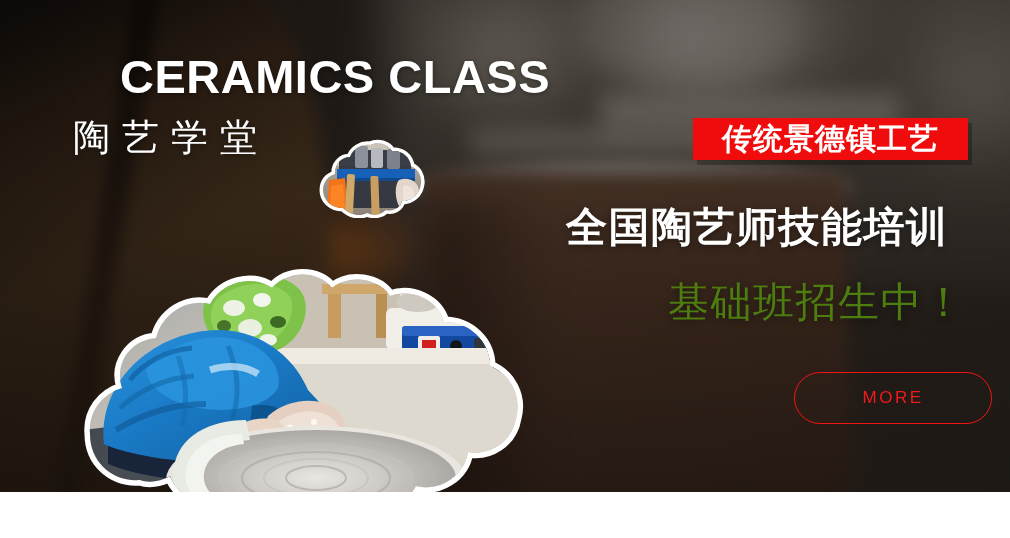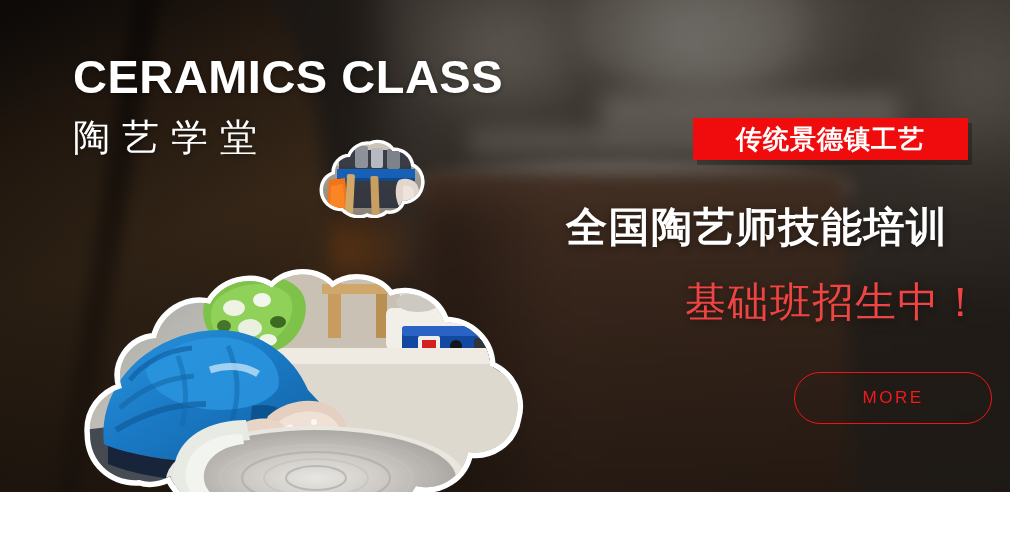--- a/index.html
+++ b/index.html
@@ -109,51 +109,52 @@
       linear-gradient(90deg, rgba(10,8,6,.62) 0%, rgba(16,12,9,.50) 30%, rgba(24,18,13,.40) 55%, rgba(20,15,11,.44) 100%),
       linear-gradient(180deg, rgba(0,0,0,.30), rgba(0,0,0,.22) 40%, rgba(0,0,0,.34));
   }
 
   
   .title-block{ position:absolute; left:73px; top:52px; }
   .title-en{
     font-size:47px; font-weight:bold; color:#ffffff;
     letter-spacing:.5px; line-height:1.08; white-space:nowrap;
     text-shadow:0 1px 5px rgba(0,0,0,.42);
+    margin-left:47px;
   }
   .title-cn{
     margin-top:14px;
     font-size:37px; font-weight:400; color:#ffffff;
     letter-spacing:12px; line-height:1.15; white-space:nowrap;
     text-shadow:0 1px 5px rgba(0,0,0,.42);
   }
 
   
   .badge{
     position:absolute; left:693px; top:118px;
     width:275px; height:42px;
     background:#f00c0c;
     display:flex; align-items:center; justify-content:center;
     box-shadow:4px 5px 0 rgba(0,0,0,.26);
   }
   .badge-text{
-    font-size:26px; font-weight:bold; color:#ffffff;
+    font-size:30px; font-weight:bold; color:#ffffff;
     letter-spacing:1px; white-space:nowrap;
   }
 
   .headline{
     position:absolute; left:566px; top:200px;
     font-size:41px; font-weight:bold; color:#ffffff;
     letter-spacing:1.5px; white-space:nowrap;
     text-shadow:0 2px 7px rgba(0,0,0,.45);
     font-family:Liberation Mono, monospace;
   }
   .subline{
-    position:absolute; left:685px; top:275px;
-    font-size:41px; font-weight:400; color:#ef4444;
+    position:absolute; left:668px; top:275px;
+    font-size:41px; font-weight:400; color:#4d7c0f;
     letter-spacing:1.5px; white-space:nowrap;
     text-shadow:0 2px 7px rgba(0,0,0,.45);
   }
 
   .more-btn{
     position:absolute; left:794px; top:372px;
     width:198px; height:52px;
     border:1.6px solid #f01414;
     border-radius:26px;
     background:transparent;

